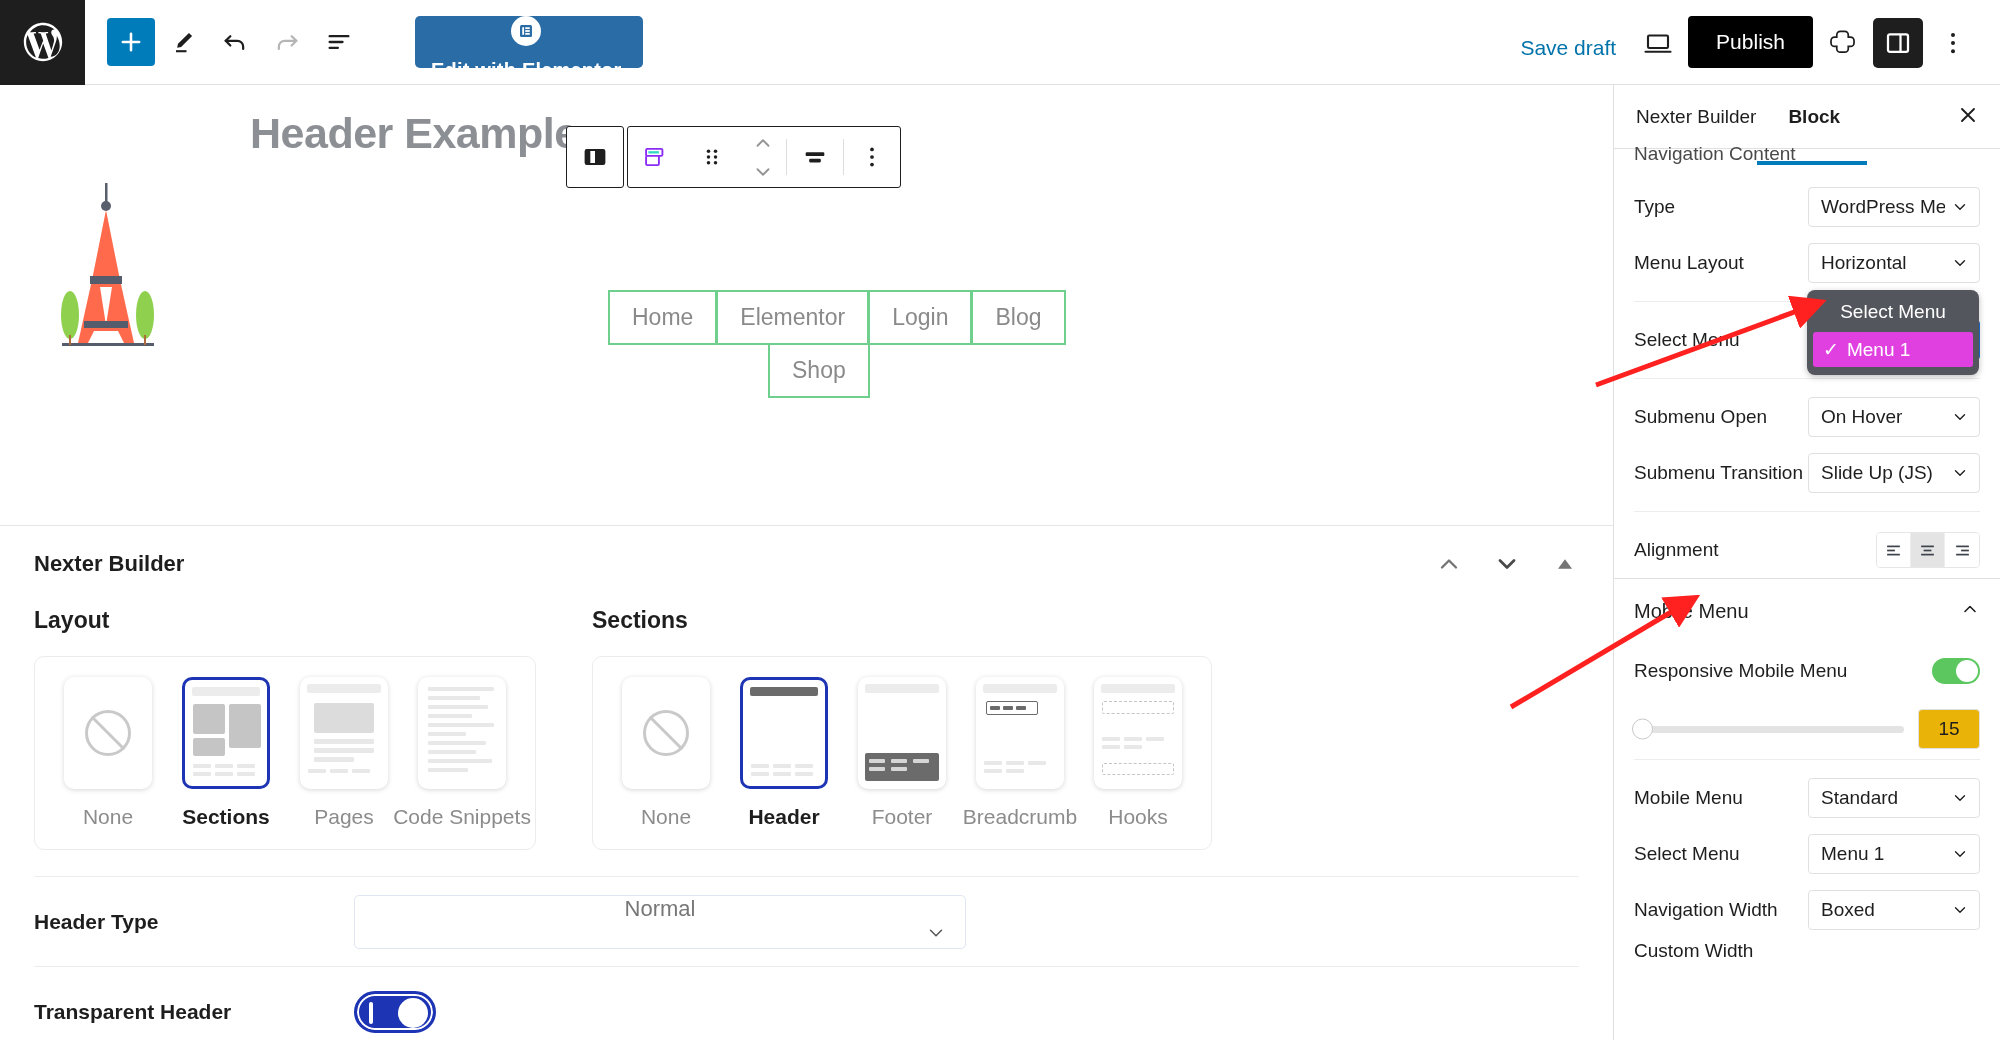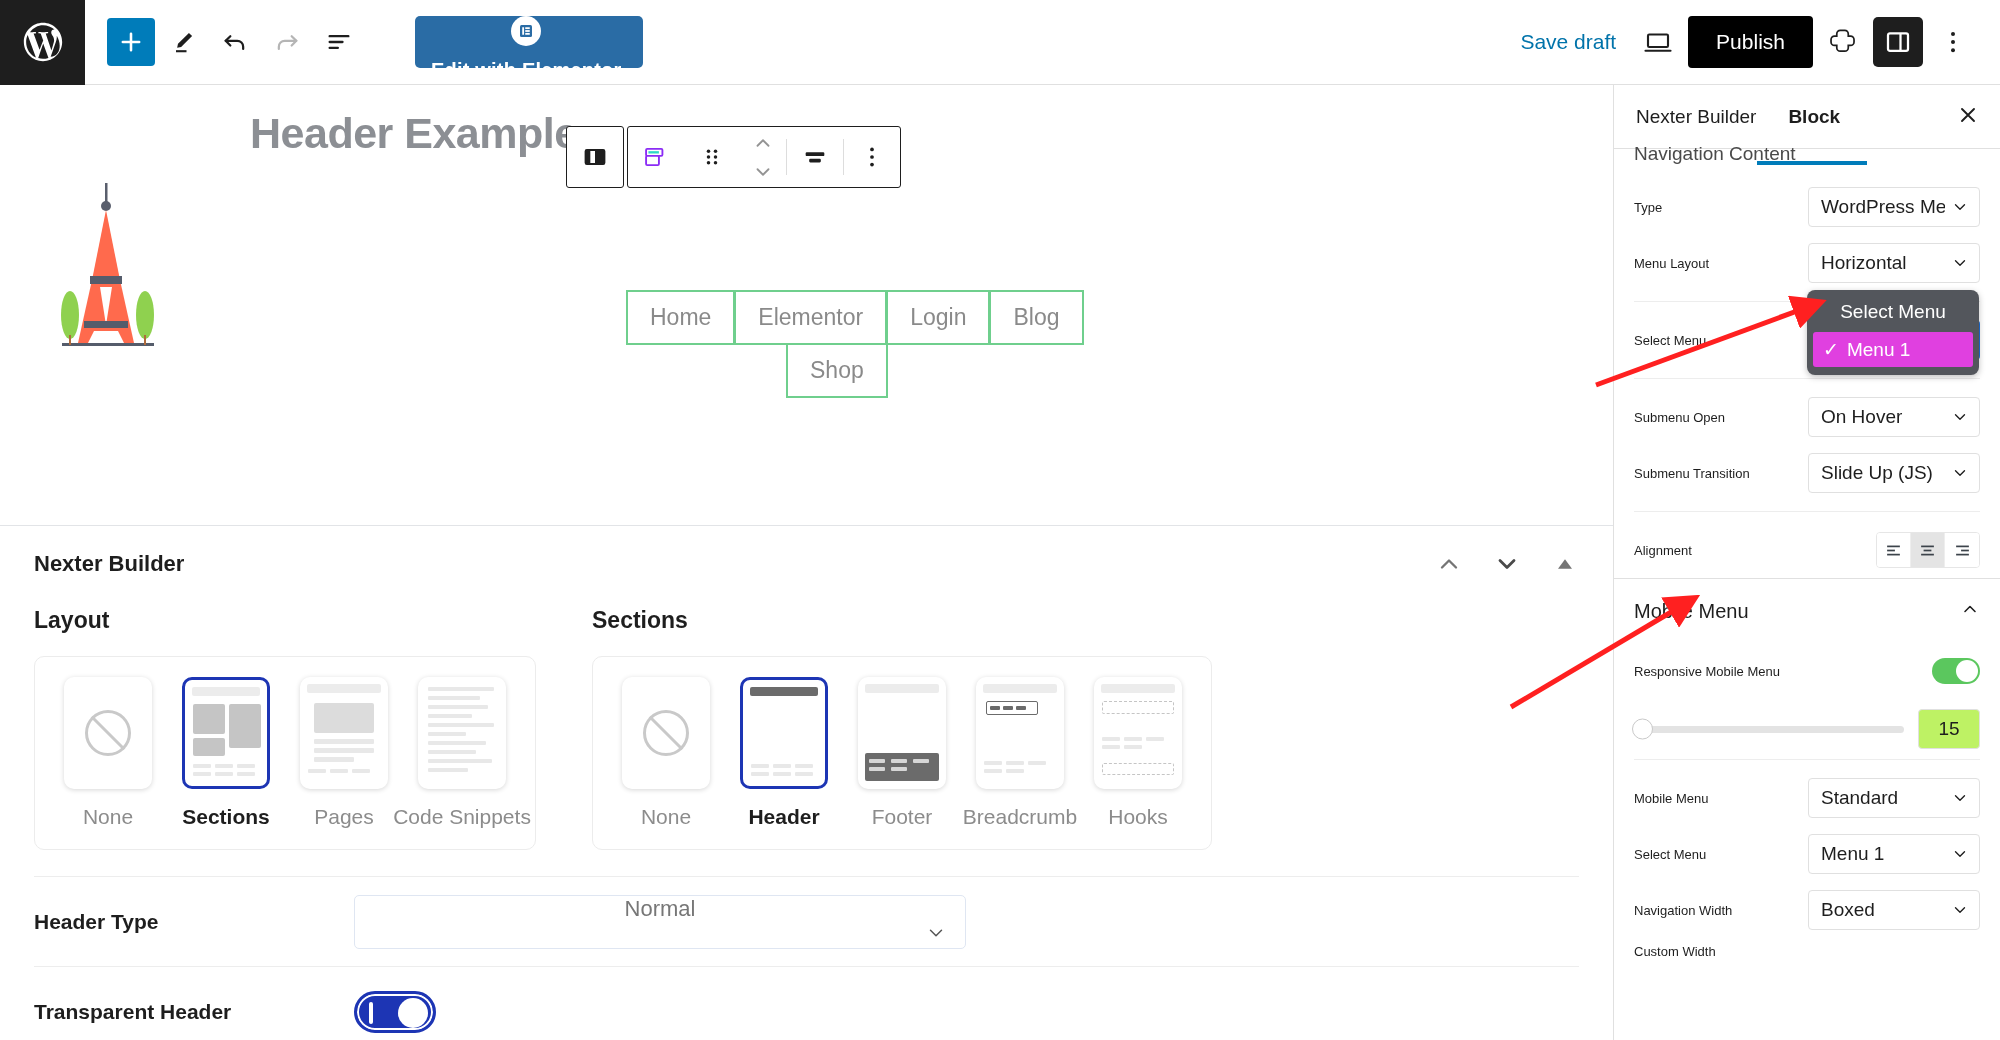--- a/index.html
+++ b/index.html
@@ -35,21 +35,21 @@
     border: none; border-radius: 5px; padding: 0 22px 0 16px;
     display: flex; align-items: center; gap: 13px; cursor: pointer;
     font-size: 20px; font-weight: 700; letter-spacing: .2px; flex-direction: column;
   }
   .elem-badge {
     width: 30px; height: 30px; border-radius: 50%; background: #fff;
     display: flex; align-items: center; justify-content: center; flex: 0 0 30px;
   }
   .elem-badge svg { width: 18px; height: 18px; }
   .tb-right {
-    margin-left: auto; display: flex; align-items: center; gap: 5px; padding-right: 22px;
+    margin-left: auto; display: flex; align-items: flex-end; gap: 5px; padding-right: 22px;
   }
   .save-draft {
     color: #0073aa; font-size: 21px; background: none; border: none;
     cursor: pointer; padding: 8px 12px;
   }
   .publish-btn {
     background: #000000; color: #fff; border: none; border-radius: 4px;
     height: 52px; padding: 0 28px; font-size: 21px; cursor: pointer; font-weight: 400;
   }
   .icon-btn {
@@ -83,21 +83,21 @@
   .bt-item svg { width: 28px; height: 28px; }
   .bt-sep { width: 1px; height: 36px; background: #ddd; }
   .bt-arrows { display: flex; flex-direction: column; width: 46px; }
   .bt-arrows button {
     height: 29px; border: none; background: none; cursor: pointer;
     display: flex; align-items: center; justify-content: center; color: #949494;
   }
   .bt-arrows svg { width: 22px; height: 22px; }
 
   
-  .nav-preview { position: absolute; left: 626px; top: 205px; }
+  .nav-preview { position: absolute; left: 608px; top: 205px; }
   .nav-row { display: flex; }
   .nav-item {
     border: 2px solid #6fcf8d; padding: 12px 22px; font-size: 23px;
     color: #8a8a8a; background: #fff; cursor: pointer; white-space: nowrap;
     margin-right: -1px;
   }
   .nav-sub { display: flex; margin-left: 160px; margin-top: -2px; }
 
   
   .builder {
@@ -184,21 +184,21 @@
   .sb-close svg { width: 24px; height: 24px; }
   .sb-underline { position: absolute; left: 143px; bottom: -17px; width: 110px; height: 4px; background: #007cba; }
 
   .sb-scroll { position: relative; height: 891px; }
   .sb-clip { font-size: 19px; color: #4a4a4a; position: absolute; left: 20px; top: -6px; white-space: nowrap; }
 
   .sb-row {
     display: flex; align-items: center; justify-content: space-between;
     padding: 0 20px; height: 56px;
   }
-  .sb-row-label { font-size: 13px; color: #1e1e1e; }
+  .sb-row-label { font-size: 19px; color: #1e1e1e; }
   .sb-select {
     width: 172px; height: 40px; border: 1px solid #e0e0e0; border-radius: 4px;
     display: flex; align-items: center; padding: 0 10px 0 12px; font-size: 19px;
     color: #1e1e1e; background: #fff; cursor: pointer;
   }
   .sb-select .val { overflow: hidden; white-space: nowrap; text-overflow: clip; flex: 1; }
   .sb-select .chev { margin-left: 6px; color: #1e1e1e; display: flex; }
   .sb-select svg { width: 18px; height: 18px; }
   .sb-hr { height: 1px; background: #ededed; margin: 10px 20px; }
   .sb-section-hr { height: 1px; background: #e0e0e0; }
@@ -233,21 +233,21 @@
   .slider-track {
     flex: 1; height: 7px; background: #e3e3e3; border-radius: 4px; position: relative; cursor: pointer;
   }
   .slider-thumb {
     position: absolute; left: 0; top: 50%; transform: translate(-2px,-50%);
     width: 21px; height: 21px; border-radius: 50%; background: #fff; border: 1px solid #c9c9c9;
   }
   .num-box {
     width: 62px; height: 40px; border: 1px solid #e0e0e0; border-radius: 4px;
     display: flex; align-items: center; justify-content: center; font-size: 19px; color: #1e1e1e;
-    background: #bef264;
+    background: #eab308;
   }
 
   
   .menu-popover {
     position: absolute; left: 1807px; top: 290px; width: 172px;
     background: #53565c; border-radius: 8px; padding: 7px 6px 8px 6px; z-index: 40;
     box-shadow: 0 2px 6px rgba(0,0,0,.25);
   }
   .mp-title {
     color: #fff; font-size: 19px; text-align: center; padding: 4px 0 9px 0;

